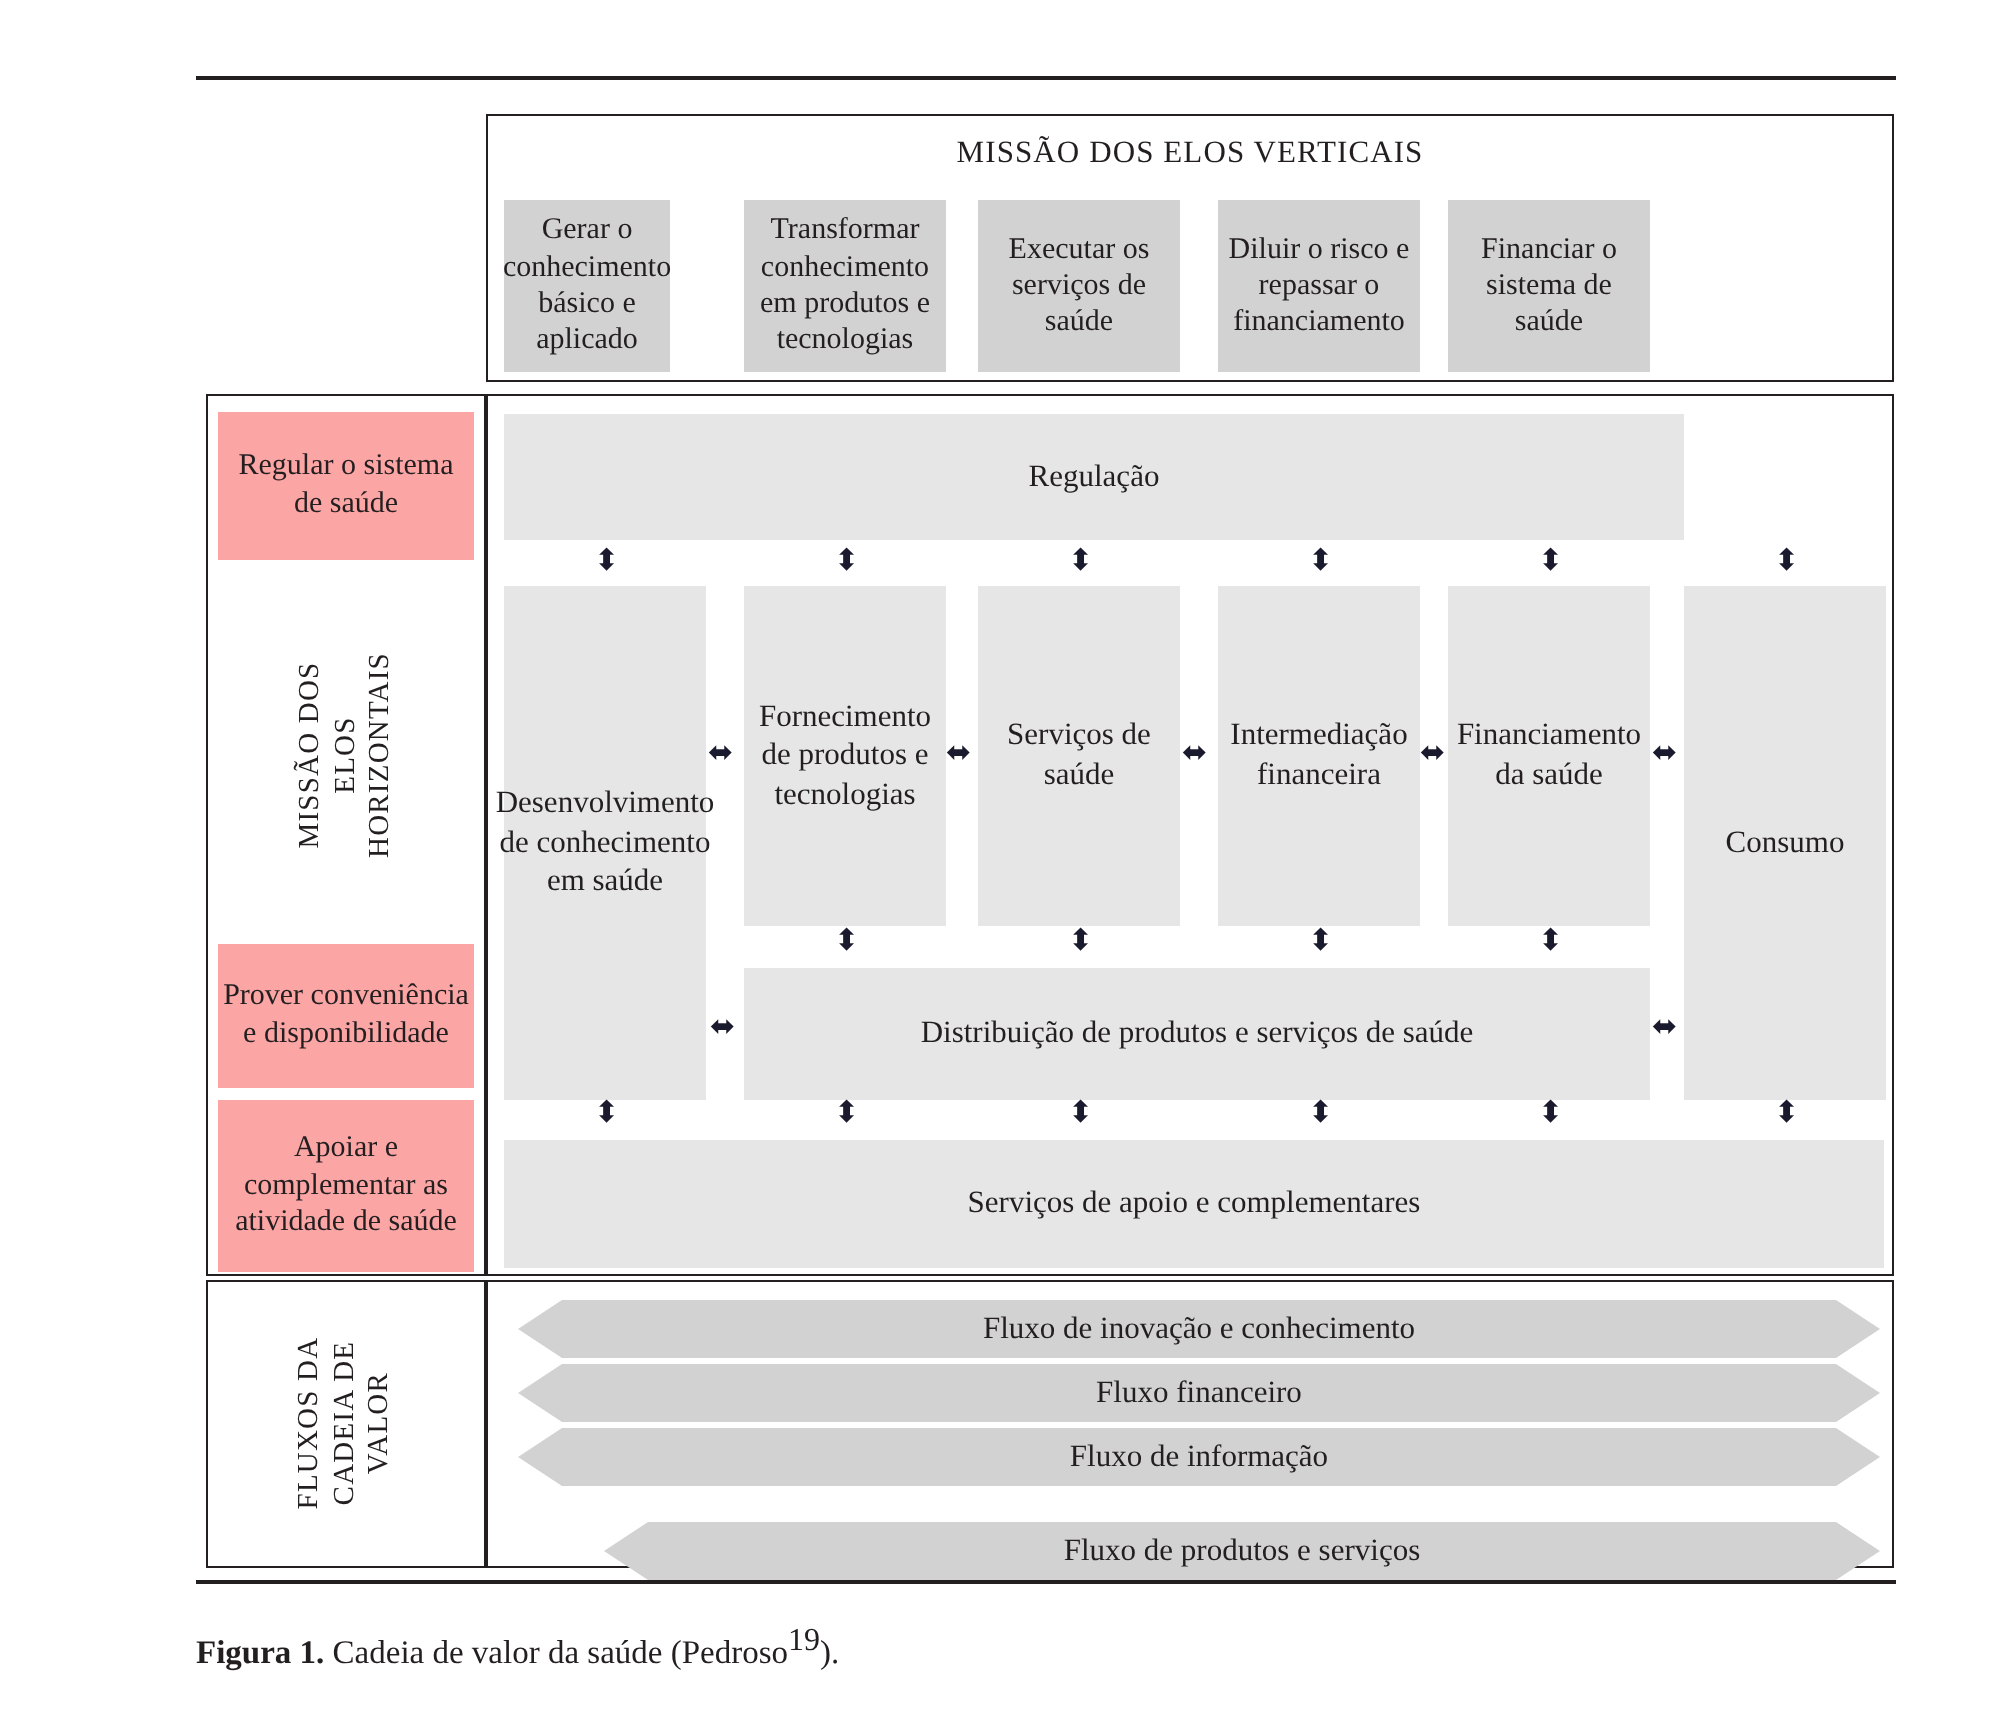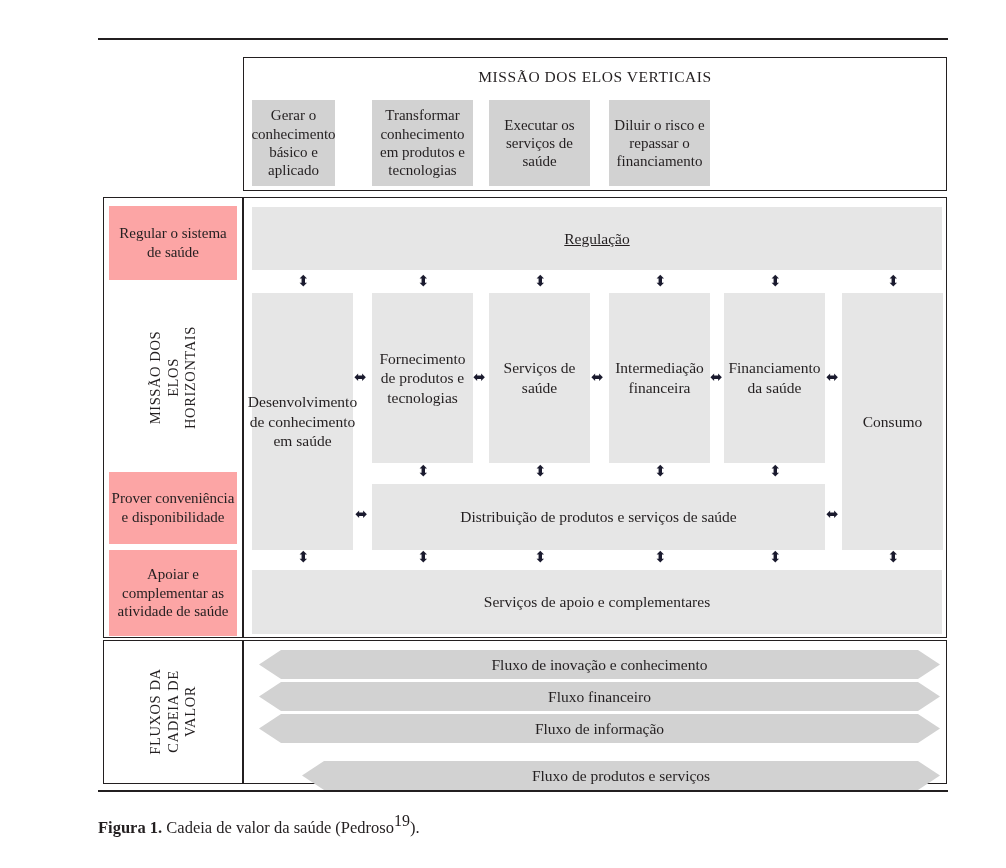--- a/index.html
+++ b/index.html
@@ -111,38 +111,39 @@
 
   <div class="fig">
 
     <div class="panel-vert">
       <div class="ttl">MISSÃO DOS ELOS VERTICAIS</div>
 
       <div class="vcell" style="left:8px;width:83px;">Gerar o conhecimento básico e aplicado</div>
       <div class="vcell" style="left:128px;width:101px;">Transformar conhecimento em produtos e tecnologias</div>
       <div class="vcell" style="left:245px;width:101px;">Executar os serviços de saúde</div>
       <div class="vcell" style="left:365px;width:101px;">Diluir o risco e repassar o financiamento</div>
+      <div class="vcell" style="left:480px;width:101px;">Financiar o sistema de saúde</div>
     </div>
 
     <div class="band-h">
       <div class="vdiv"></div>
 
       <div class="hlabel" style="top:8px;height:74px;">Regular o sistema de saúde</div>
 
       <div class="rot-wrap" style="top:90px;height:180px;">
         <span class="rot-txt">MISSÃO DOS<br>ELOS<br>HORIZONTAIS</span>
       </div>
 
       <div class="hlabel" style="top:274px;height:72px;">Prover conveniência e disponibilidade</div>
 
       <div class="hlabel" style="top:352px;height:86px;">Apoiar e complementar as atividade de saúde</div>
 
       <div class="chain">
 
-        <div class="cbox" style="left:8px;top:9px;width:690px;height:63px;text-decoration:underline;">Regulação</div>
+        <div class="cbox" style="left:8px;top:9px;width:590px;height:63px;">Regulação</div>
 
         <div class="arw arw-v" style="left:53px;top:76px;">⬍</div>
         <div class="arw arw-v" style="left:173px;top:76px;">⬍</div>
         <div class="arw arw-v" style="left:290px;top:76px;">⬍</div>
         <div class="arw arw-v" style="left:410px;top:76px;">⬍</div>
         <div class="arw arw-v" style="left:525px;top:76px;">⬍</div>
         <div class="arw arw-v" style="left:643px;top:76px;">⬍</div>
 
         <div class="cbox" style="left:8px;top:95px;width:101px;height:257px;">Desenvolvimento de conhecimento em saúde</div>
         <div class="cbox" style="left:245px;top:95px;width:101px;height:170px;">Serviços de saúde</div>

